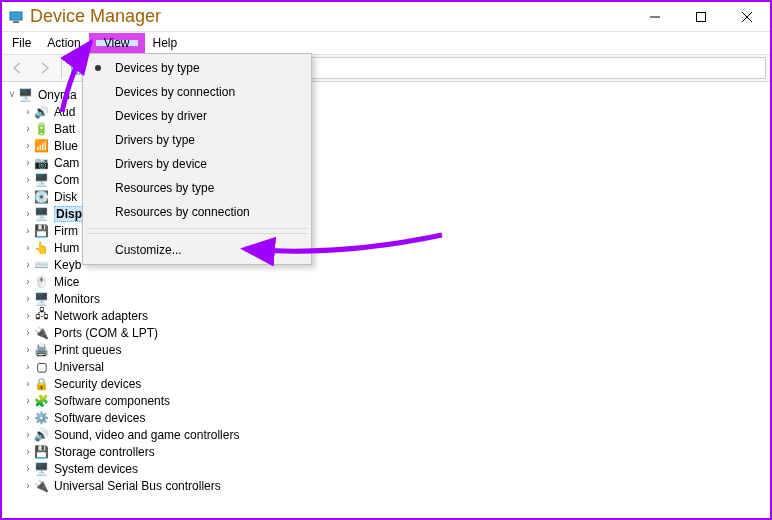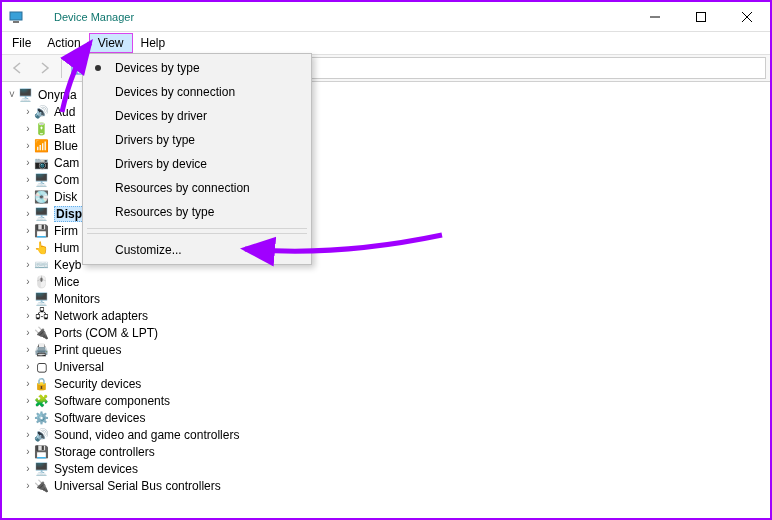--- a/index.html
+++ b/index.html
@@ -19,23 +19,22 @@
     display: flex;
     align-items: center;
     border-bottom: 1px solid #e0e0e0;
   }
   .titlebar .app-icon {
     width: 16px; height: 16px; margin: 0 6px;
     display:inline-block;
   }
   .titlebar .title {
     flex: 1;
-    font-size: 11px;
-    color: #0f766e;
-    margin-left: 24px;
+    font-size: 18px;
+    color: #a16207;
   }
   .winbtns { display:flex; }
   .winbtn {
     width: 46px; height: 30px;
     display:flex; align-items:center; justify-content:center;
     color:#000;
   }
   .menubar {
     height: 22px;
     display: flex;
@@ -44,21 +43,21 @@
     background: #fff;
     text-align: right;
   }
   .menubar .menuitem {
     padding: 2px 8px;
     height: 20px;
     display:flex; align-items:center;
   }
   .menubar .menuitem.open {
     background: #cce8ff;
-    border: 1px solid #d946ef;
+    border: 7px solid #d946ef;
   }
   .toolbar {
     height: 28px;
     background: #f7f7f7;
     border-top: 1px solid #e0e0e0;
     border-bottom: 1px solid #d0d0d0;
     display:flex;
     align-items:center;
     padding: 0 4px;
     gap: 2px;
@@ -402,24 +401,24 @@
   <div class="pitem">
       <span>Devices by driver</span>
     </div>
   <div class="pitem">
       <span>Drivers by type</span>
     </div>
   <div class="pitem">
       <span>Drivers by device</span>
     </div>
   <div class="pitem">
+      <span>Resources by type</span>
+    </div>
+  <div class="pitem">
       <span>Resources by connection</span>
-    </div>
-  <div class="pitem">
-      <span>Resources by type</span>
     </div>
   <div class="psep"></div>
   <div class="psep"></div>
   <div class="pitem">
       <span>Customize...</span>
     </div>
 </div>
 
 <svg class="arrow1" style="left:55px;top:35px" width="60" height="80">
   <defs>

